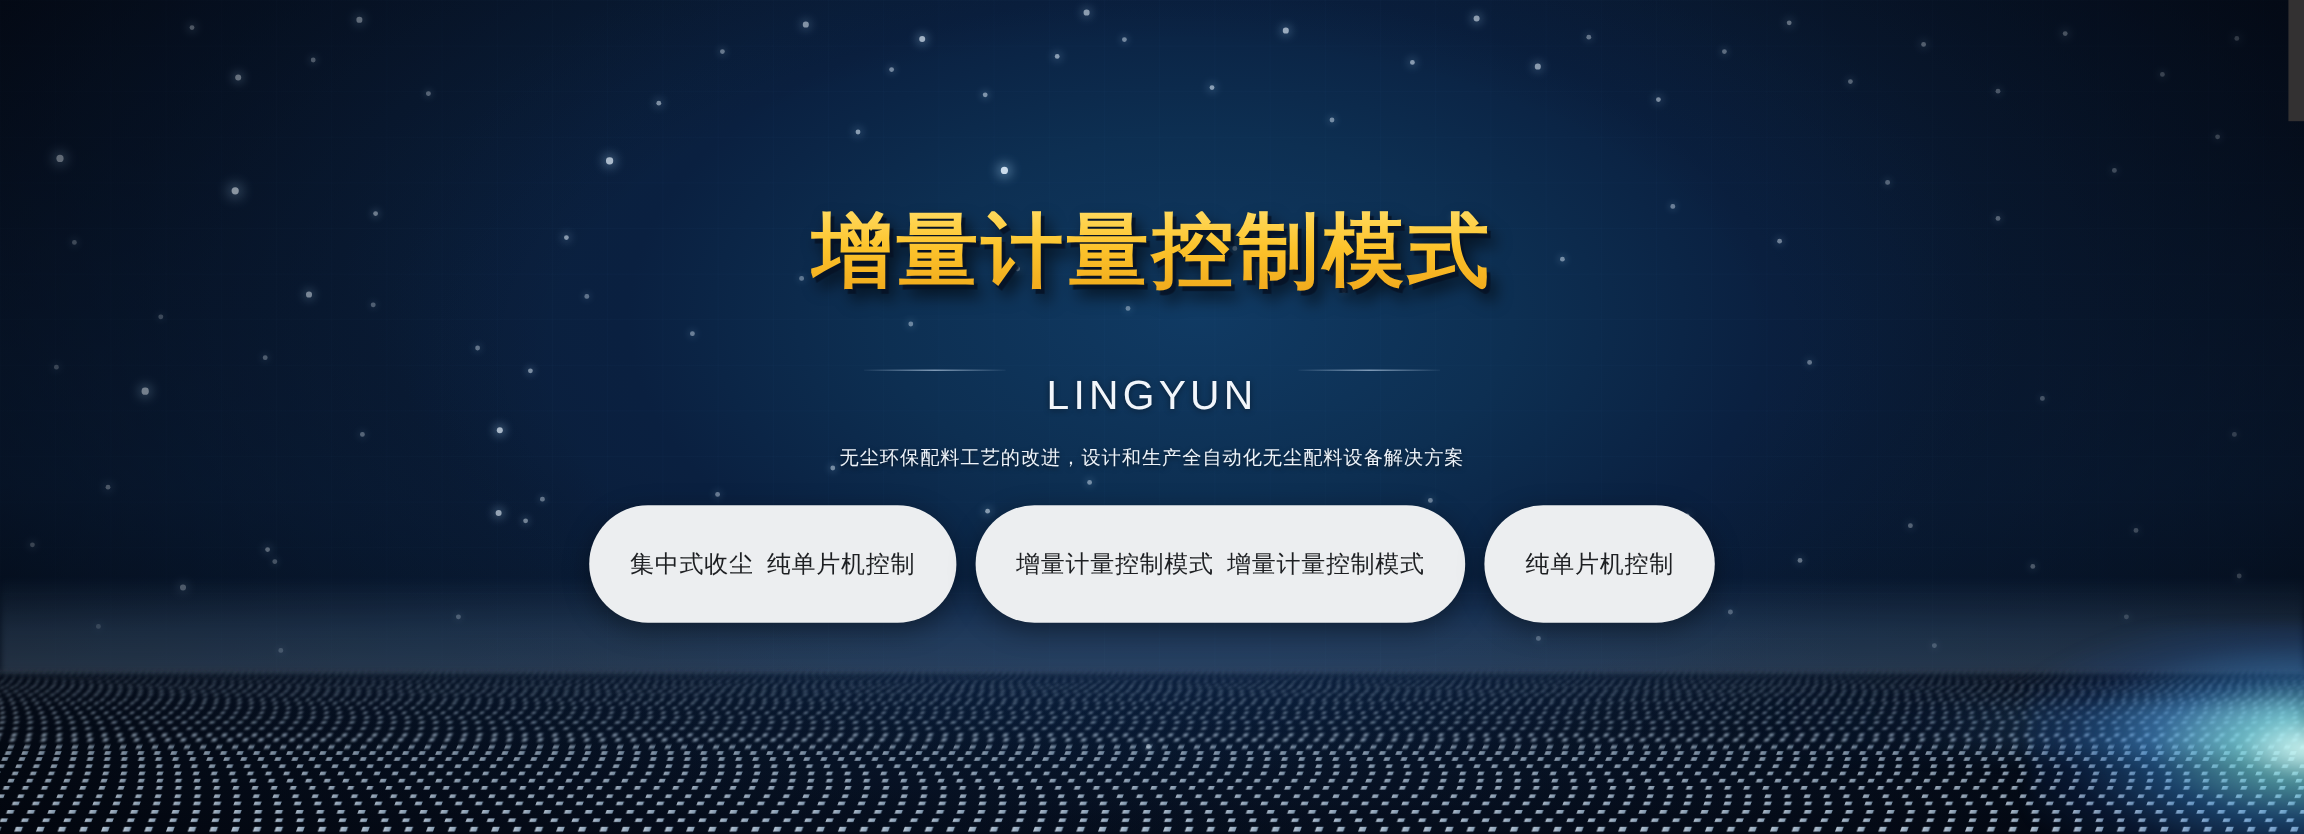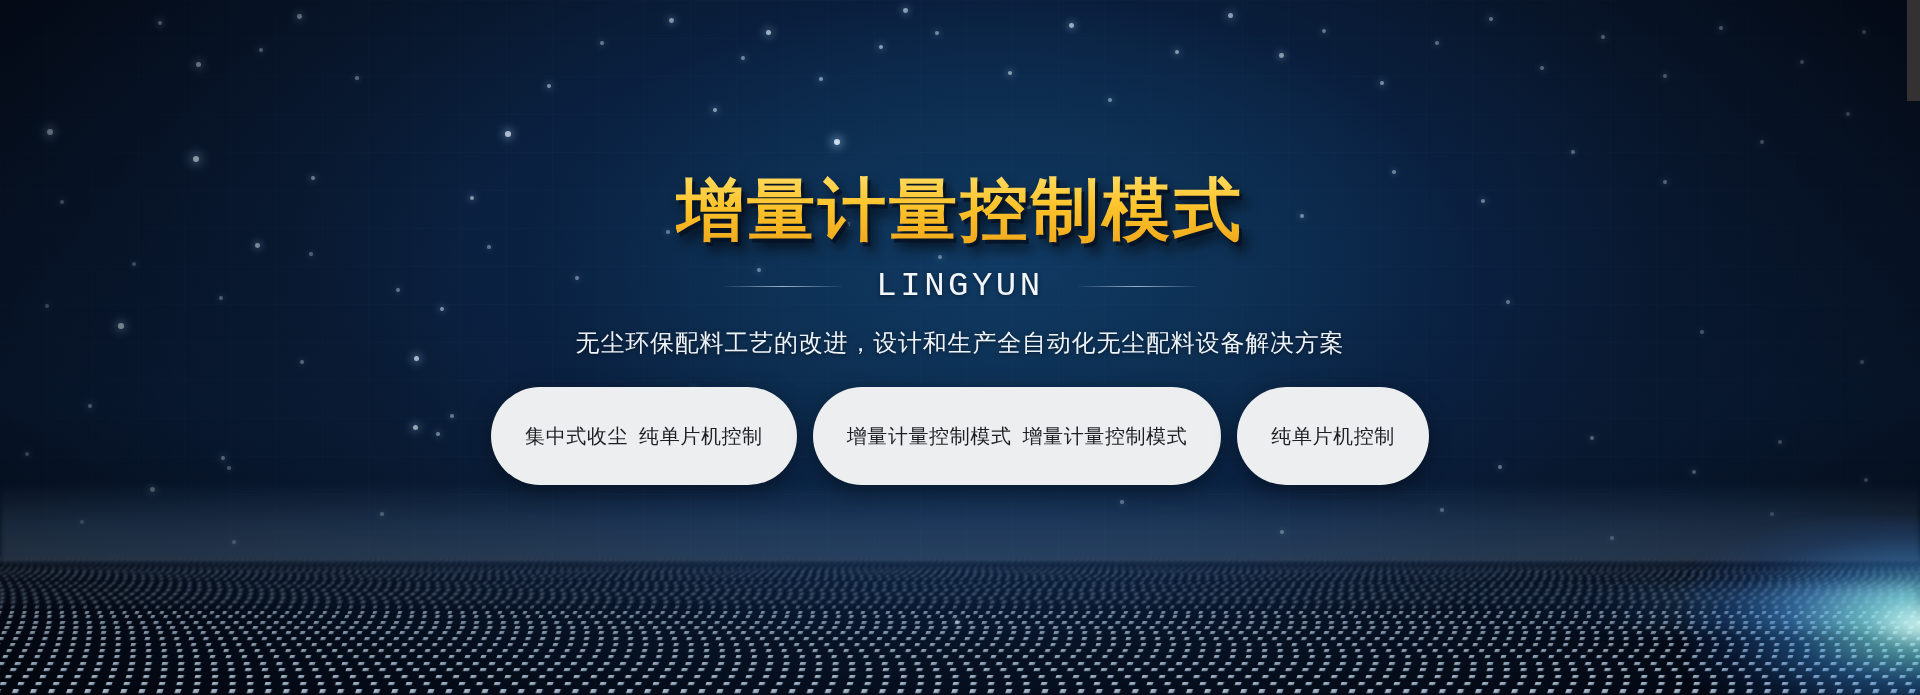--- a/index.html
+++ b/index.html
@@ -107,32 +107,33 @@
   .sub-row {
     display:flex; align-items:center; justify-content:center;
     gap:34px;
     margin-top:23px;
   }
   .rule {
     width:118px; height:1px;
     background:linear-gradient(90deg, rgba(190,214,240,0.05), rgba(200,222,245,0.75), rgba(190,214,240,0.05));
   }
   .brand {
-    font-family:Liberation Mono, monospace;
+    font-family:Liberation Sans, sans-serif;
     font-size:34px;
     letter-spacing:3.5px;
     color:#f2f6fb;
     text-shadow:0 1px 5px rgba(0,0,0,0.45);
     white-space:nowrap;
+    margin-top:44px;
   }
 
   .desc {
     margin-top:22px;
     font-family:"DejaVu Sans", "Liberation Sans", sans-serif;
-    font-size:24px;
+    font-size:16px;
     letter-spacing:0.8px;
     color:#eef3f9;
     text-shadow:0 1px 4px rgba(0,0,0,0.55);
     white-space:nowrap;
   }
 
   .cards {
     display:flex; align-items:center; justify-content:center;
     gap:16px;
     margin-top:28px;

